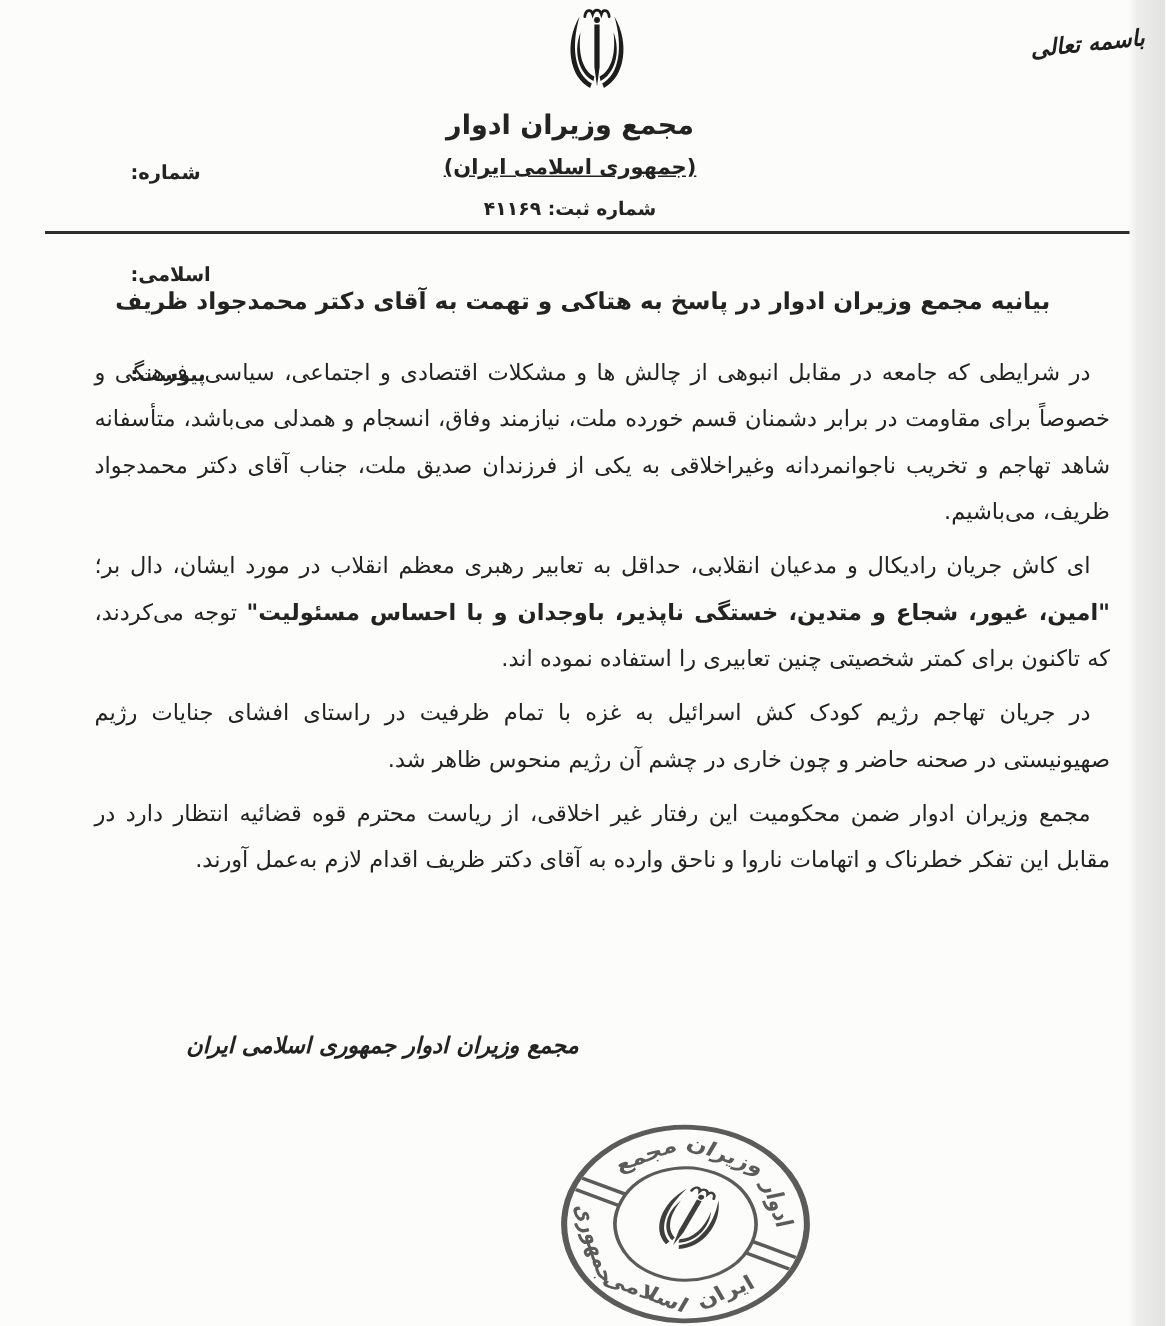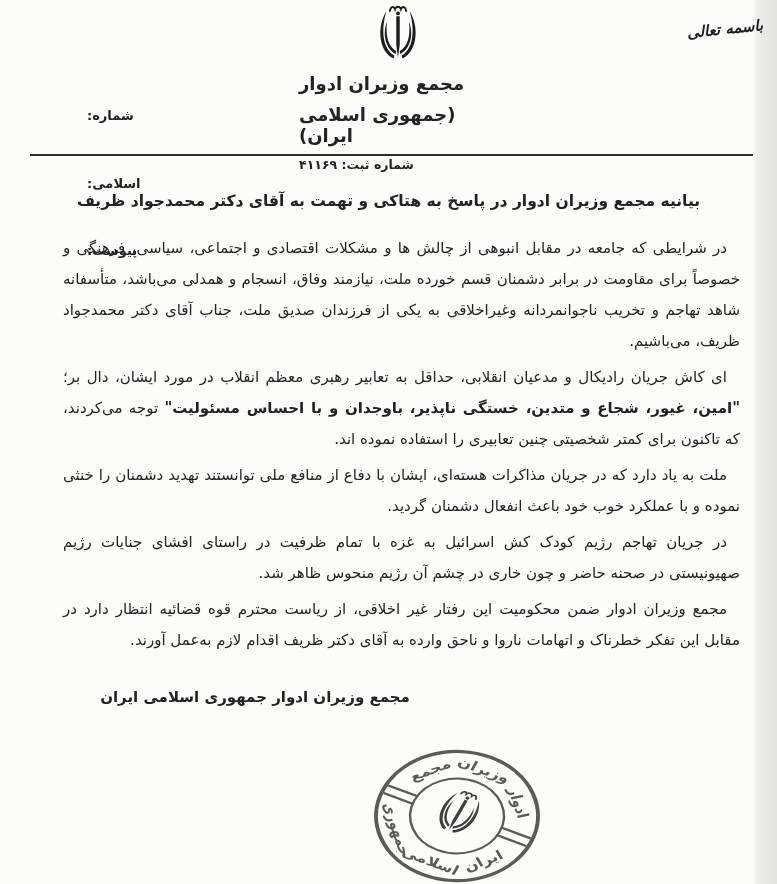--- a/index.html
+++ b/index.html
@@ -12,39 +12,39 @@
     font-family:"DejaVu Sans", sans-serif;
     color:#232323;
     direction:rtl;
   }
   .bismillah{
     position:absolute;top:20px;right:12px;width:80px;
     font-size:15px;font-style:italic;font-weight:bold;
     transform:rotate(-6deg);text-align:center;color:#1e1e1e;
   }
   .emblem{position:absolute;left:369px;top:4px;width:58px;height:64px;}
-  .org-block{position:absolute;left:299px;top:72px;width:200px;text-align:left;}
+  .org-block{position:absolute;left:280px;top:72px;width:200px;text-align:center;}
   .org-name{font-size:18px;font-weight:bold;line-height:24px;}
-  .org-sub{font-size:18px;font-weight:bold;margin-top:8px;}
+  .org-sub{font-size:14px;font-weight:bold;margin-top:8px;text-decoration:underline;}
   .org-reg{font-size:12.5px;font-weight:bold;margin-top:11px;}
   .fields{position:absolute;left:87px;top:62px;width:96px;text-align:left;}
   .fields div{font-size:13px;font-weight:bold;line-height:27.5px;direction:rtl;text-align:left;margin-top:40px;}
   .rule{position:absolute;left:30px;top:154px;width:723px;height:2px;background:#2e2e2e;}
   .title{
     position:absolute;left:60px;top:192px;width:657px;
     text-align:center;font-size:15.5px;font-weight:bold;
   }
   .body{
     position:absolute;right:37px;left:63px;top:233px;
     font-size:15px;line-height:31px;text-align:justify;
   }
   .body p{margin:0 0 5px 0;text-indent:13px;}
   .body b{font-weight:bold;}
   .signature{position:absolute;left:85px;top:686px;width:340px;text-align:center;}
-  .signature div{font-size:15px;font-weight:bold;line-height:22px;margin-bottom:20px;}
+  .signature div{font-size:15px;font-weight:bold;line-height:22px;margin-bottom:20px;font-style:italic;}
   .stamp{position:absolute;left:368px;top:745px;width:178px;height:142px;opacity:.85;}
   .stamp text{font-family:"DejaVu Sans", sans-serif;font-weight:bold;font-size:20px;}
 </style>
 </head>
 <body>
 
 <div class="page">
 
   <div class="bismillah">باسمه تعالی</div>
 
@@ -75,21 +75,20 @@
     <div>پیوست:</div>
   </div>
 
   <div class="rule"></div>
 
   <div class="title">بیانیه مجمع وزیران ادوار در پاسخ به هتاکی و تهمت به آقای دکتر محمدجواد ظریف</div>
 
   <div class="body">
     <p>در شرایطی که جامعه در مقابل انبوهی از چالش ها و مشکلات اقتصادی و اجتماعی، سیاسی، فرهنگی و خصوصاً برای مقاومت در برابر دشمنان قسم خورده ملت، نیازمند وفاق، انسجام و همدلی می‌باشد، متأسفانه شاهد تهاجم و تخریب ناجوانمردانه وغیراخلاقی به یکی از فرزندان صدیق ملت، جناب آقای دکتر محمدجواد ظریف، می‌باشیم.</p>
     <p><span>ای کاش جریان رادیکال و مدعیان انقلابی، حداقل به تعابیر رهبری معظم انقلاب در مورد ایشان، دال بر؛ </span><b>"امین، غیور، شجاع و متدین، خستگی ناپذیر، باوجدان و با احساس مسئولیت"</b><span> توجه می‌کردند، که تاکنون برای کمتر شخصیتی چنین تعابیری را استفاده نموده اند.</span></p>
-    <p>ملت به یاد دارد که در جریان مذاکرات هسته‌ای، ایشان با دفاع از منافع ملی توانستند تهدید دشمنان را خنثی نموده و با عملکرد خوب خود باعث انفعال دشمنان گردید.</p>
     <p>در جریان تهاجم رژیم کودک کش اسرائیل به غزه با تمام ظرفیت در راستای افشای جنایات رژیم صهیونیستی در صحنه حاضر و چون خاری در چشم آن رژیم منحوس ظاهر شد.</p>
     <p>مجمع وزیران ادوار ضمن محکومیت این رفتار غیر اخلاقی، از ریاست محترم قوه قضائیه انتظار دارد در مقابل این تفکر خطرناک و اتهامات ناروا و ناحق وارده به آقای دکتر ظریف اقدام لازم به‌عمل آورند.</p>
   </div>
 
   <div class="signature">
     <div>مجمع وزیران ادوار جمهوری اسلامی ایران</div>
   </div>
 
   <svg class="stamp" viewBox="0 0 220 220" preserveAspectRatio="none" aria-hidden="true">
     <g transform="rotate(25 110 110)" fill="#3f3f3f" stroke="#3f3f3f">

